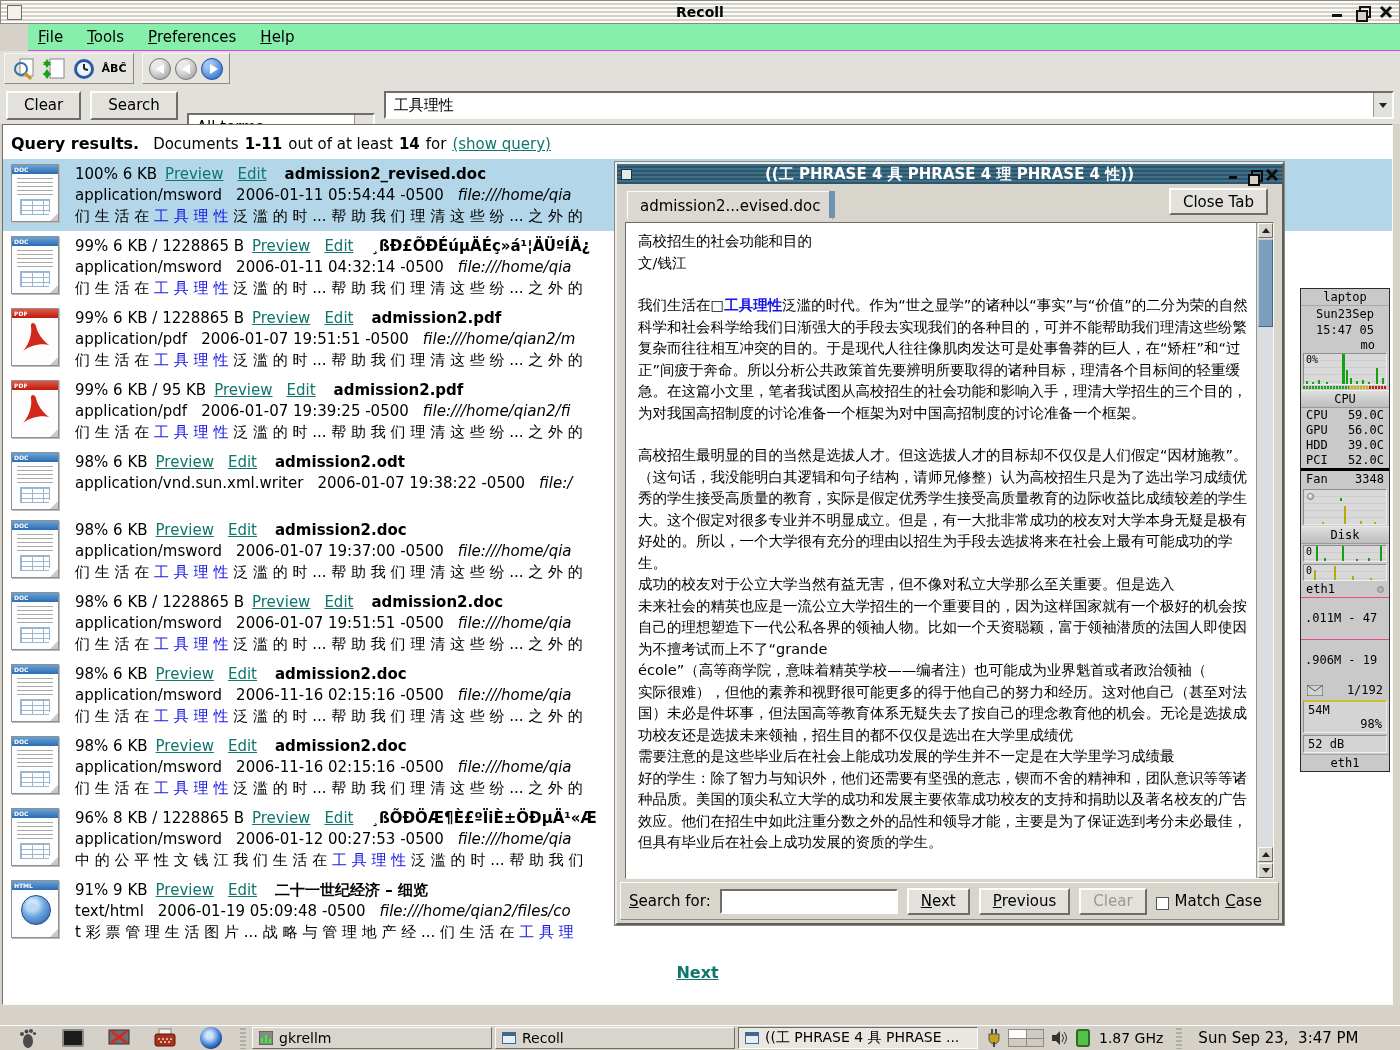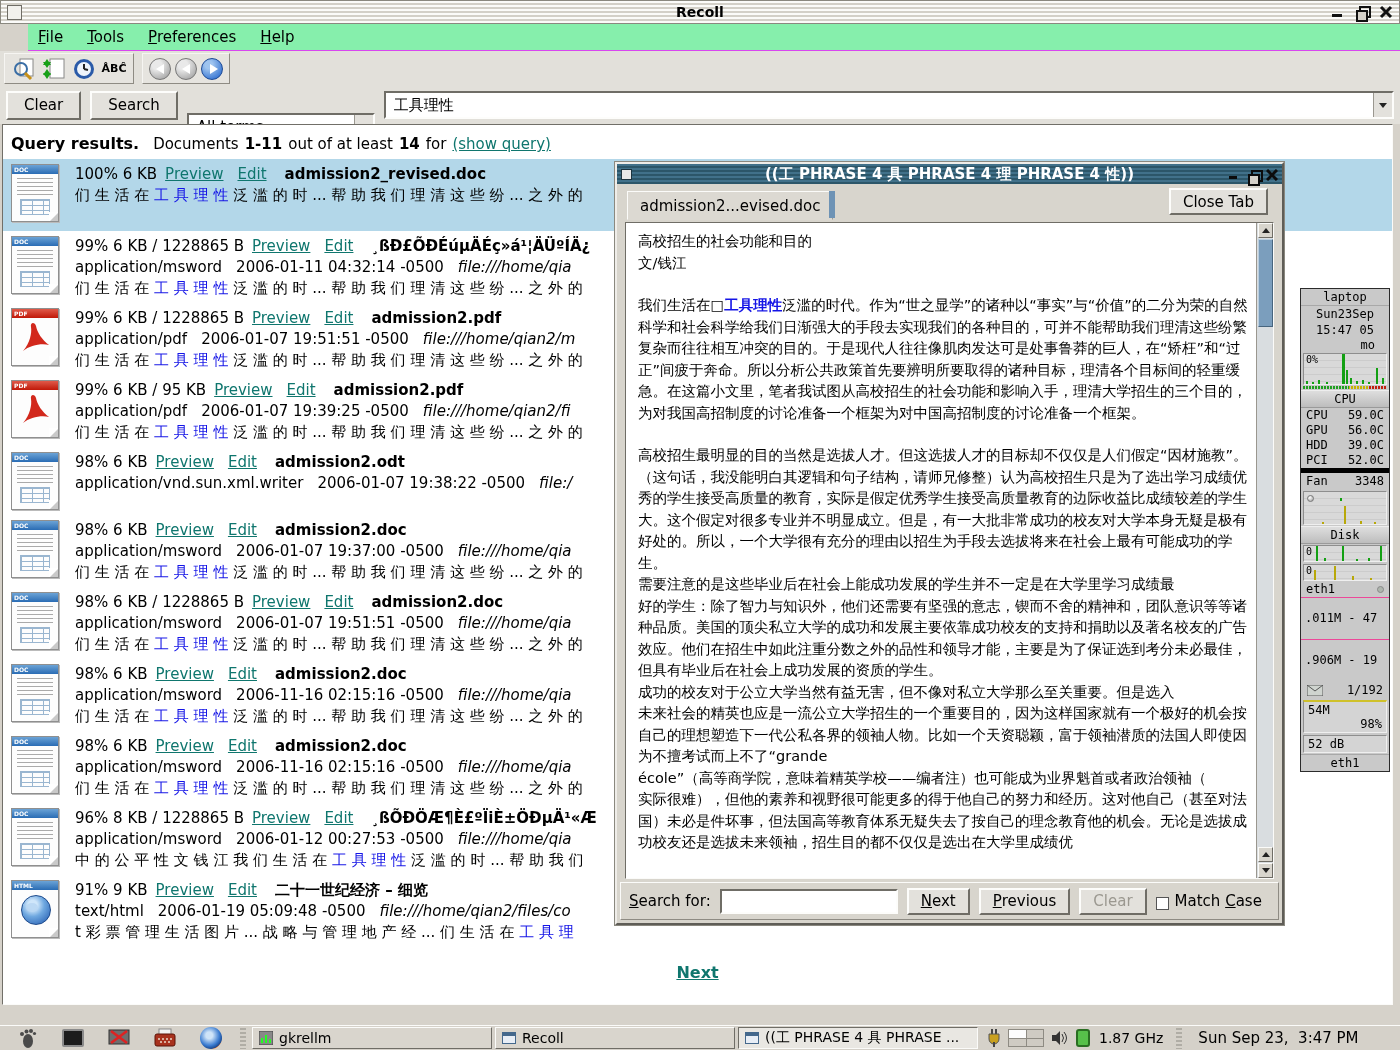--- a/index.html
+++ b/index.html
@@ -289,20 +289,21 @@
         <div class="file-icon">
           <div class="page">
             <div class="band b-blue">DOC</div>
             <div class="doclines"></div>
             <div class="docgrid"></div>
             <i class="fold"></i>
           </div>
         </div>
         <div class="r-text">
           <div class="r-l1"><span class="pct">100% 6 KB</span><a class="link">Preview</a><a class="link">Edit</a><span class="fname">admission2_revised.doc</span></div>
+          <div class="r-l2"><span class="mime">application/msword</span><span class="rdate">2006-01-11 05:54:44 -0500</span><span class="rurl">file:///home/qia</span></div>
           <div class="r-l3"><span>们 生 活 在 </span><span class="hl">工 具 理 性</span><span> 泛 滥 的 时 ... 帮 助 我 们 理 清 这 些 纷 ... 之 外 的</span></div>
         </div>
       </div>
       <div class="result-row">
         <div class="file-icon">
           <div class="page">
             <div class="band b-blue">DOC</div>
             <div class="doclines"></div>
             <div class="docgrid"></div>
             <i class="fold"></i>
@@ -473,26 +474,26 @@
     <div class="btn small" id="close-tab-btn">Close Tab</div>
   </div>
   <div id="p-body">
     <div id="p-text">
         <div class="para"><span>高校招生的社会功能和目的
 文/钱江</span></div>
         <div class="para"></div>
         <div class="para"><span>我们生活在□</span><span class="hl">工具理性</span><span>泛滥的时代。作为“世之显学”的诸种以“事实”与“价值”的二分为荣的自然科学和社会科学给我们日渐强大的手段去实现我们的各种目的，可并不能帮助我们理清这些纷繁复杂而往往相互冲突的目的。于是现代人往往像肌肉发达可是处事鲁莽的巨人，在“矫枉”和“过正”间疲于奔命。所以分析公共政策首先要辨明所要取得的诸种目标，理清各个目标间的轻重缓急。在这篇小文里，笔者我试图从高校招生的社会功能和影响入手，理清大学招生的三个目的，为对我国高招制度的讨论准备一个框架为对中国高招制度的讨论准备一个框架。</span></div>
         <div class="para"></div>
         <div class="para"><span>高校招生最明显的目的当然是选拔人才。但这选拔人才的目标却不仅仅是人们假定“因材施教”。（这句话，我没能明白其逻辑和句子结构，请师兄修整）认为高校招生只是为了选出学习成绩优秀的学生接受高质量的教育，实际是假定优秀学生接受高质量教育的边际收益比成绩较差的学生大。这个假定对很多专业并不明显成立。但是，有一大批非常成功的校友对大学本身无疑是极有好处的。所以，一个大学很有充分的理由以招生为手段去选拔将来在社会上最有可能成功的学生。</span></div>
-        <div class="para"><span>需要注意的是这些毕业后在社会上能成功发展的学生并不一定是在大学里学习成绩最
-好的学生：除了智力与知识外，他们还需要有坚强的意志，锲而不舍的精神和，团队意识等等诸种品质。美国的顶尖私立大学的成功和发展主要依靠成功校友的支持和捐助以及著名校友的广告效应。他们在招生中如此注重分数之外的品性和领导才能，主要是为了保证选到考分未必最佳，但具有毕业后在社会上成功发展的资质的学生。</span></div>
         <div class="para"><span>成功的校友对于公立大学当然有益无害，但不像对私立大学那么至关重要。但是选入
 未来社会的精英也应是一流公立大学招生的一个重要目的，因为这样国家就有一个极好的机会按自己的理想塑造下一代公私各界的领袖人物。比如一个天资聪颖，富于领袖潜质的法国人即使因为不擅考试而上不了“grande
 école”（高等商学院，意味着精英学校——编者注）也可能成为业界魁首或者政治领袖（
 实际很难），但他的素养和视野很可能更多的得于他自己的努力和经历。这对他自己（甚至对法国）未必是件坏事，但法国高等教育体系无疑失去了按自己的理念教育他的机会。无论是选拔成功校友还是选拔未来领袖，招生目的都不仅仅是选出在大学里成绩优</span></div>
+        <div class="para"><span>需要注意的是这些毕业后在社会上能成功发展的学生并不一定是在大学里学习成绩最
+好的学生：除了智力与知识外，他们还需要有坚强的意志，锲而不舍的精神和，团队意识等等诸种品质。美国的顶尖私立大学的成功和发展主要依靠成功校友的支持和捐助以及著名校友的广告效应。他们在招生中如此注重分数之外的品性和领导才能，主要是为了保证选到考分未必最佳，但具有毕业后在社会上成功发展的资质的学生。</span></div>
       </div>
     <div id="p-scroll">
       <div class="sb-btn" id="sb-up">
           <i class="tri-up2"></i>
         </div>
       <div id="sb-thumb"></div>
       <div class="sb-btn" id="sb-up2">
           <i class="tri-up2"></i>
         </div>
       <div class="sb-btn" id="sb-down">
@@ -550,21 +551,21 @@
       </div>
       <div class="gk-row">
         <span>HDD</span>
         <span>39.0C</span>
       </div>
       <div class="gk-row">
         <span>PCI</span>
         <span>52.0C</span>
       </div>
     </div>
-  <div class="gk-row" style="line-height:17px;border-top:5px solid #000000;">
+  <div class="gk-row" style="line-height:17px;border-top:3px solid #000000;">
     <span>Fan</span>
     <span>3348</span>
   </div>
   <div class="gk-chart" style="height:50px;">
     <i class="gk-knob"></i>
     <svg width="84" height="44">
         <g fill="#b8a80a">
       <rect x="40" y="26" width="2" height="18"></rect>
           <rect x="18" y="42" width="2" height="2"></rect>
       <rect x="56" y="41" width="2" height="3"></rect>

